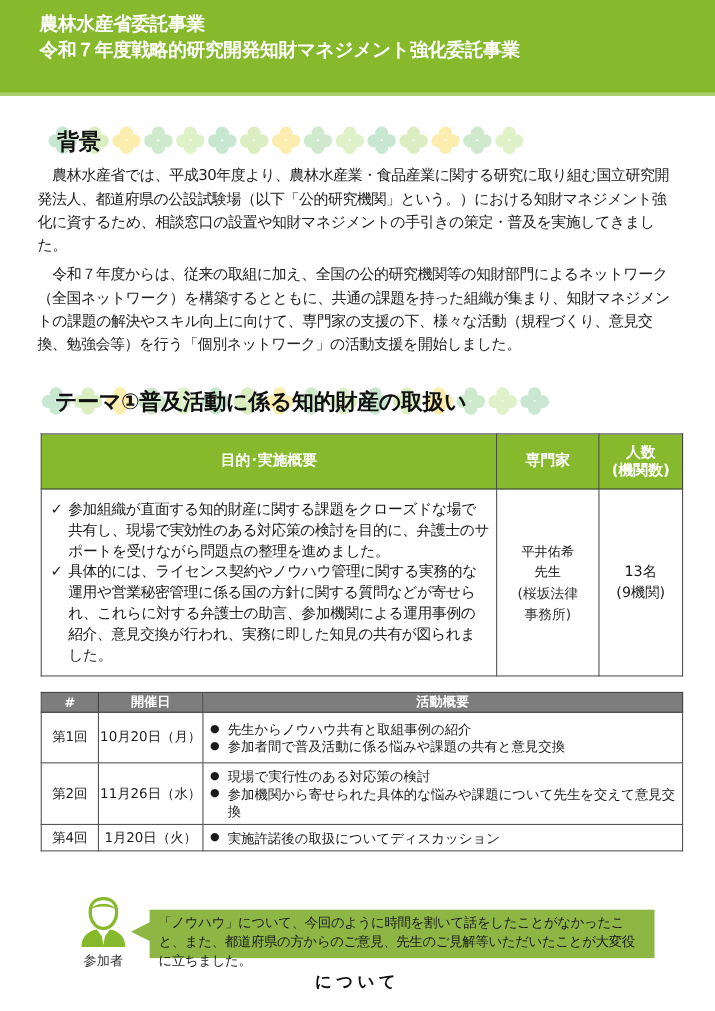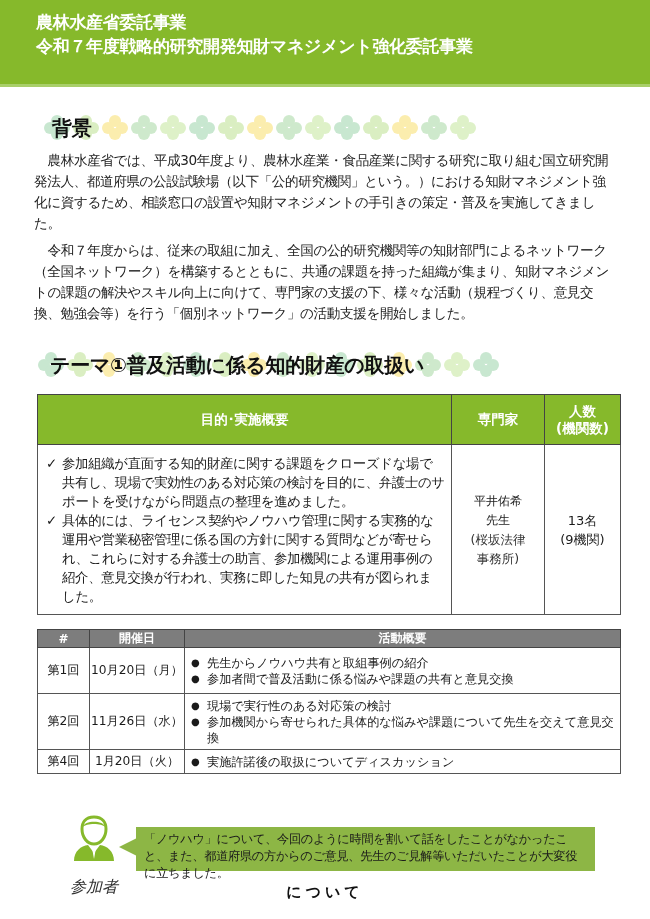--- a/index.html
+++ b/index.html
@@ -37,21 +37,21 @@
   .t2 { left: 37px; top: 629px; width: 584px; }
   .t2 th { background: #7d7d7d; color: #fff; font-weight: bold; font-size: 12px; border: 1px solid #444; height: 18px; text-align: center; }
   .t2 td { border: 1px solid #555; font-size: 12.2px; vertical-align: middle; }
   .t2 td.num { width: 52px; text-align: center; }
   .t2 td.date { width: 95px; text-align: center; }
   .t2 td.act { padding: 3px 6px; line-height: 16px; }
   .t2 .act-item { display: flex; }
   .t2 .act-item .dot { width: 16px; flex-shrink: 0; font-size: 10px; }
 
   .participant { position: absolute; left: 66px; top: 815px; width: 56px; text-align: center; }
-  .participant-label { font-size: 16px; color: #333; margin-top: 12px; font-style: italic; }
+  .participant-label { font-size: 12px; color: #333; margin-top: 0; }
   .bubble { position: absolute; left: 136px; top: 827px; width: 459px; height: 44px; background: #8db645; padding: 4px 8px; font-size: 12.2px; line-height: 17px; color: #1a1a1a; letter-spacing: -0.3px; }
   .bubble-tail { position: absolute; left: 119px; top: 838px; width: 0; height: 0; border-top: 9px solid transparent; border-bottom: 9px solid transparent; border-right: 18px solid #8db645; }
 
   .footer { position: absolute; left: 0; top: 883px; width: 650px; text-align: center; font-weight: bold; font-size: 15px; letter-spacing: 4px; color: #111; }
 </style>
 </head>
 <body>
 
 <div class="header">
   <div>農林水産省委託事業</div>

